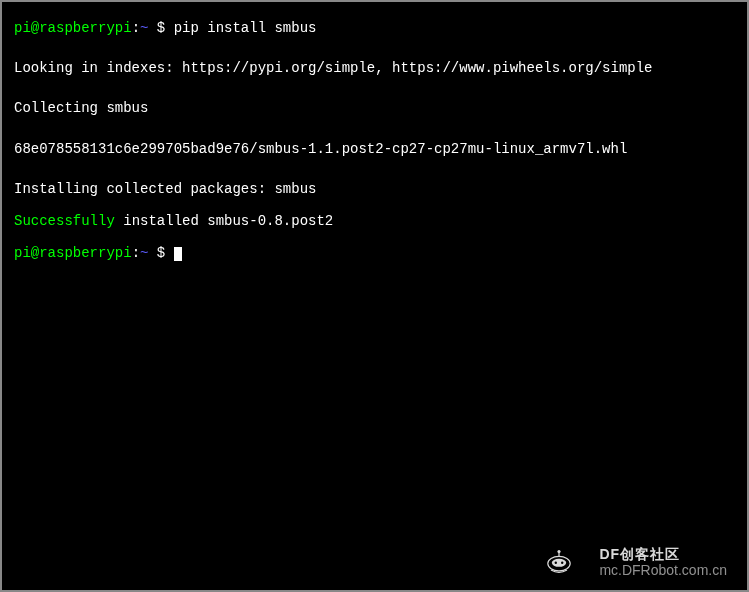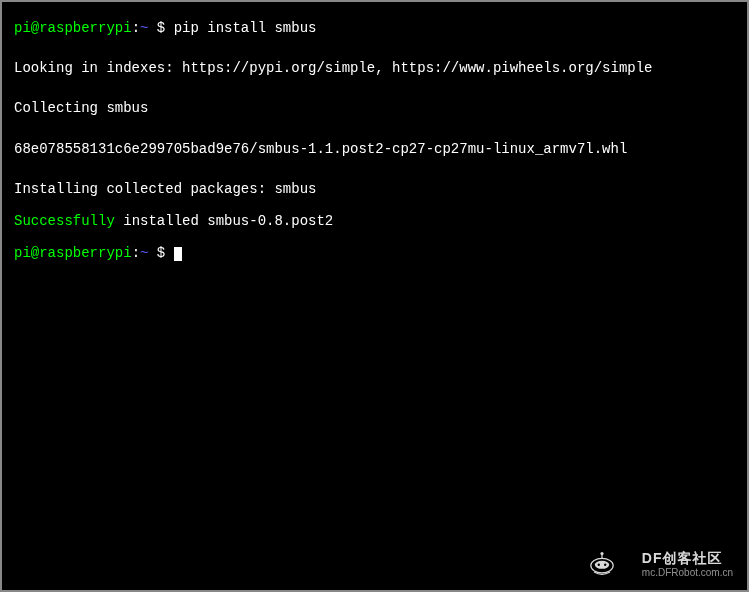--- a/index.html
+++ b/index.html
@@ -48,21 +48,21 @@
       height: 14px;
       background: #ffffff;
       vertical-align: text-bottom;
     }
     .line {
       display: block;
     }
     .watermark {
       position: absolute;
       bottom: 12px;
-      right: 14px;
+      right: 20px;
       display: flex;
       align-items: center;
       gap: 24px;
       opacity: 0.85;
     }
     .watermark-icon {
       width: 32px;
       height: 26px;
     }
     .watermark-text {
@@ -70,21 +70,21 @@
       flex-direction: column;
       color: #ffffff;
       font-family: Arial, sans-serif;
     }
     .watermark-title {
       font-size: 14px;
       font-weight: bold;
       letter-spacing: 1px;
     }
     .watermark-url {
-      font-size: 10px;
+      font-size: 14px;
       color: #aaa;
     }
   </style>
 </head>
 <body>
 
 <div class="terminal">
 <span class="line"><span class="prompt-user">pi@raspberrypi</span><span class="prompt-symbol">:</span><span class="prompt-path">~</span><span class="prompt-symbol"> $ </span><span class="command">pip install smbus</span></span>
 <span class="line output">Looking in indexes: https://pypi.org/simple, https://www.piwheels.org/simple</span>
 <span class="line output">Collecting smbus</span>

